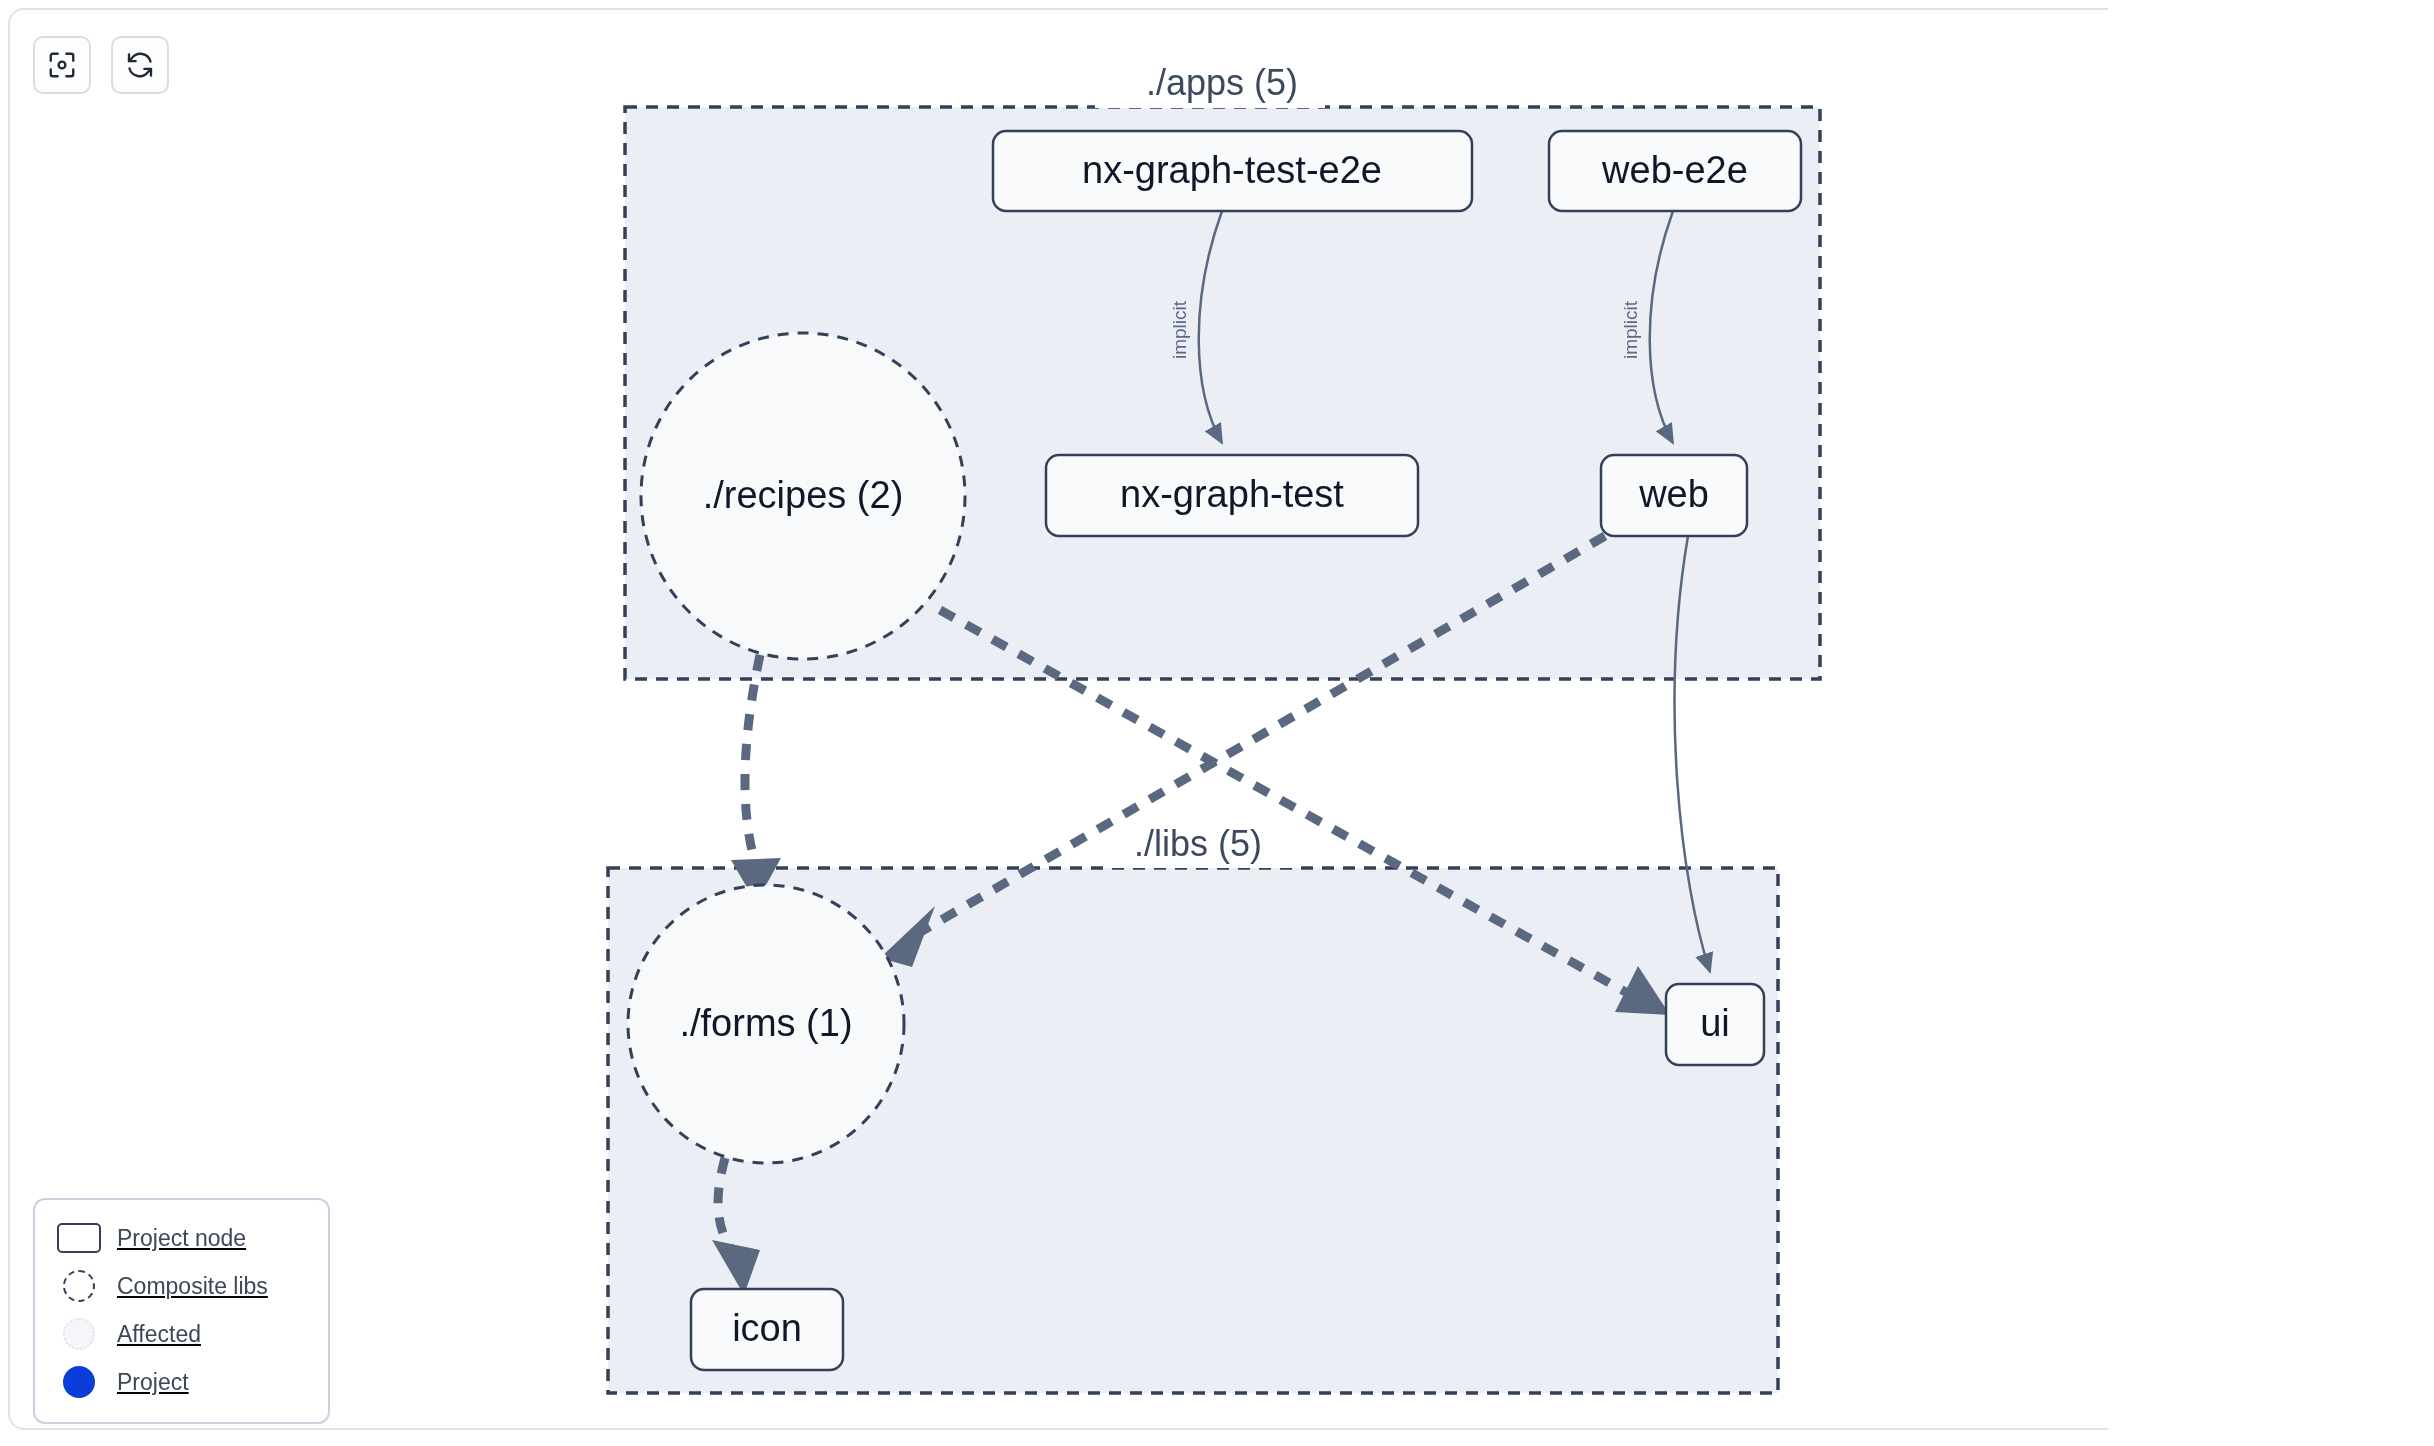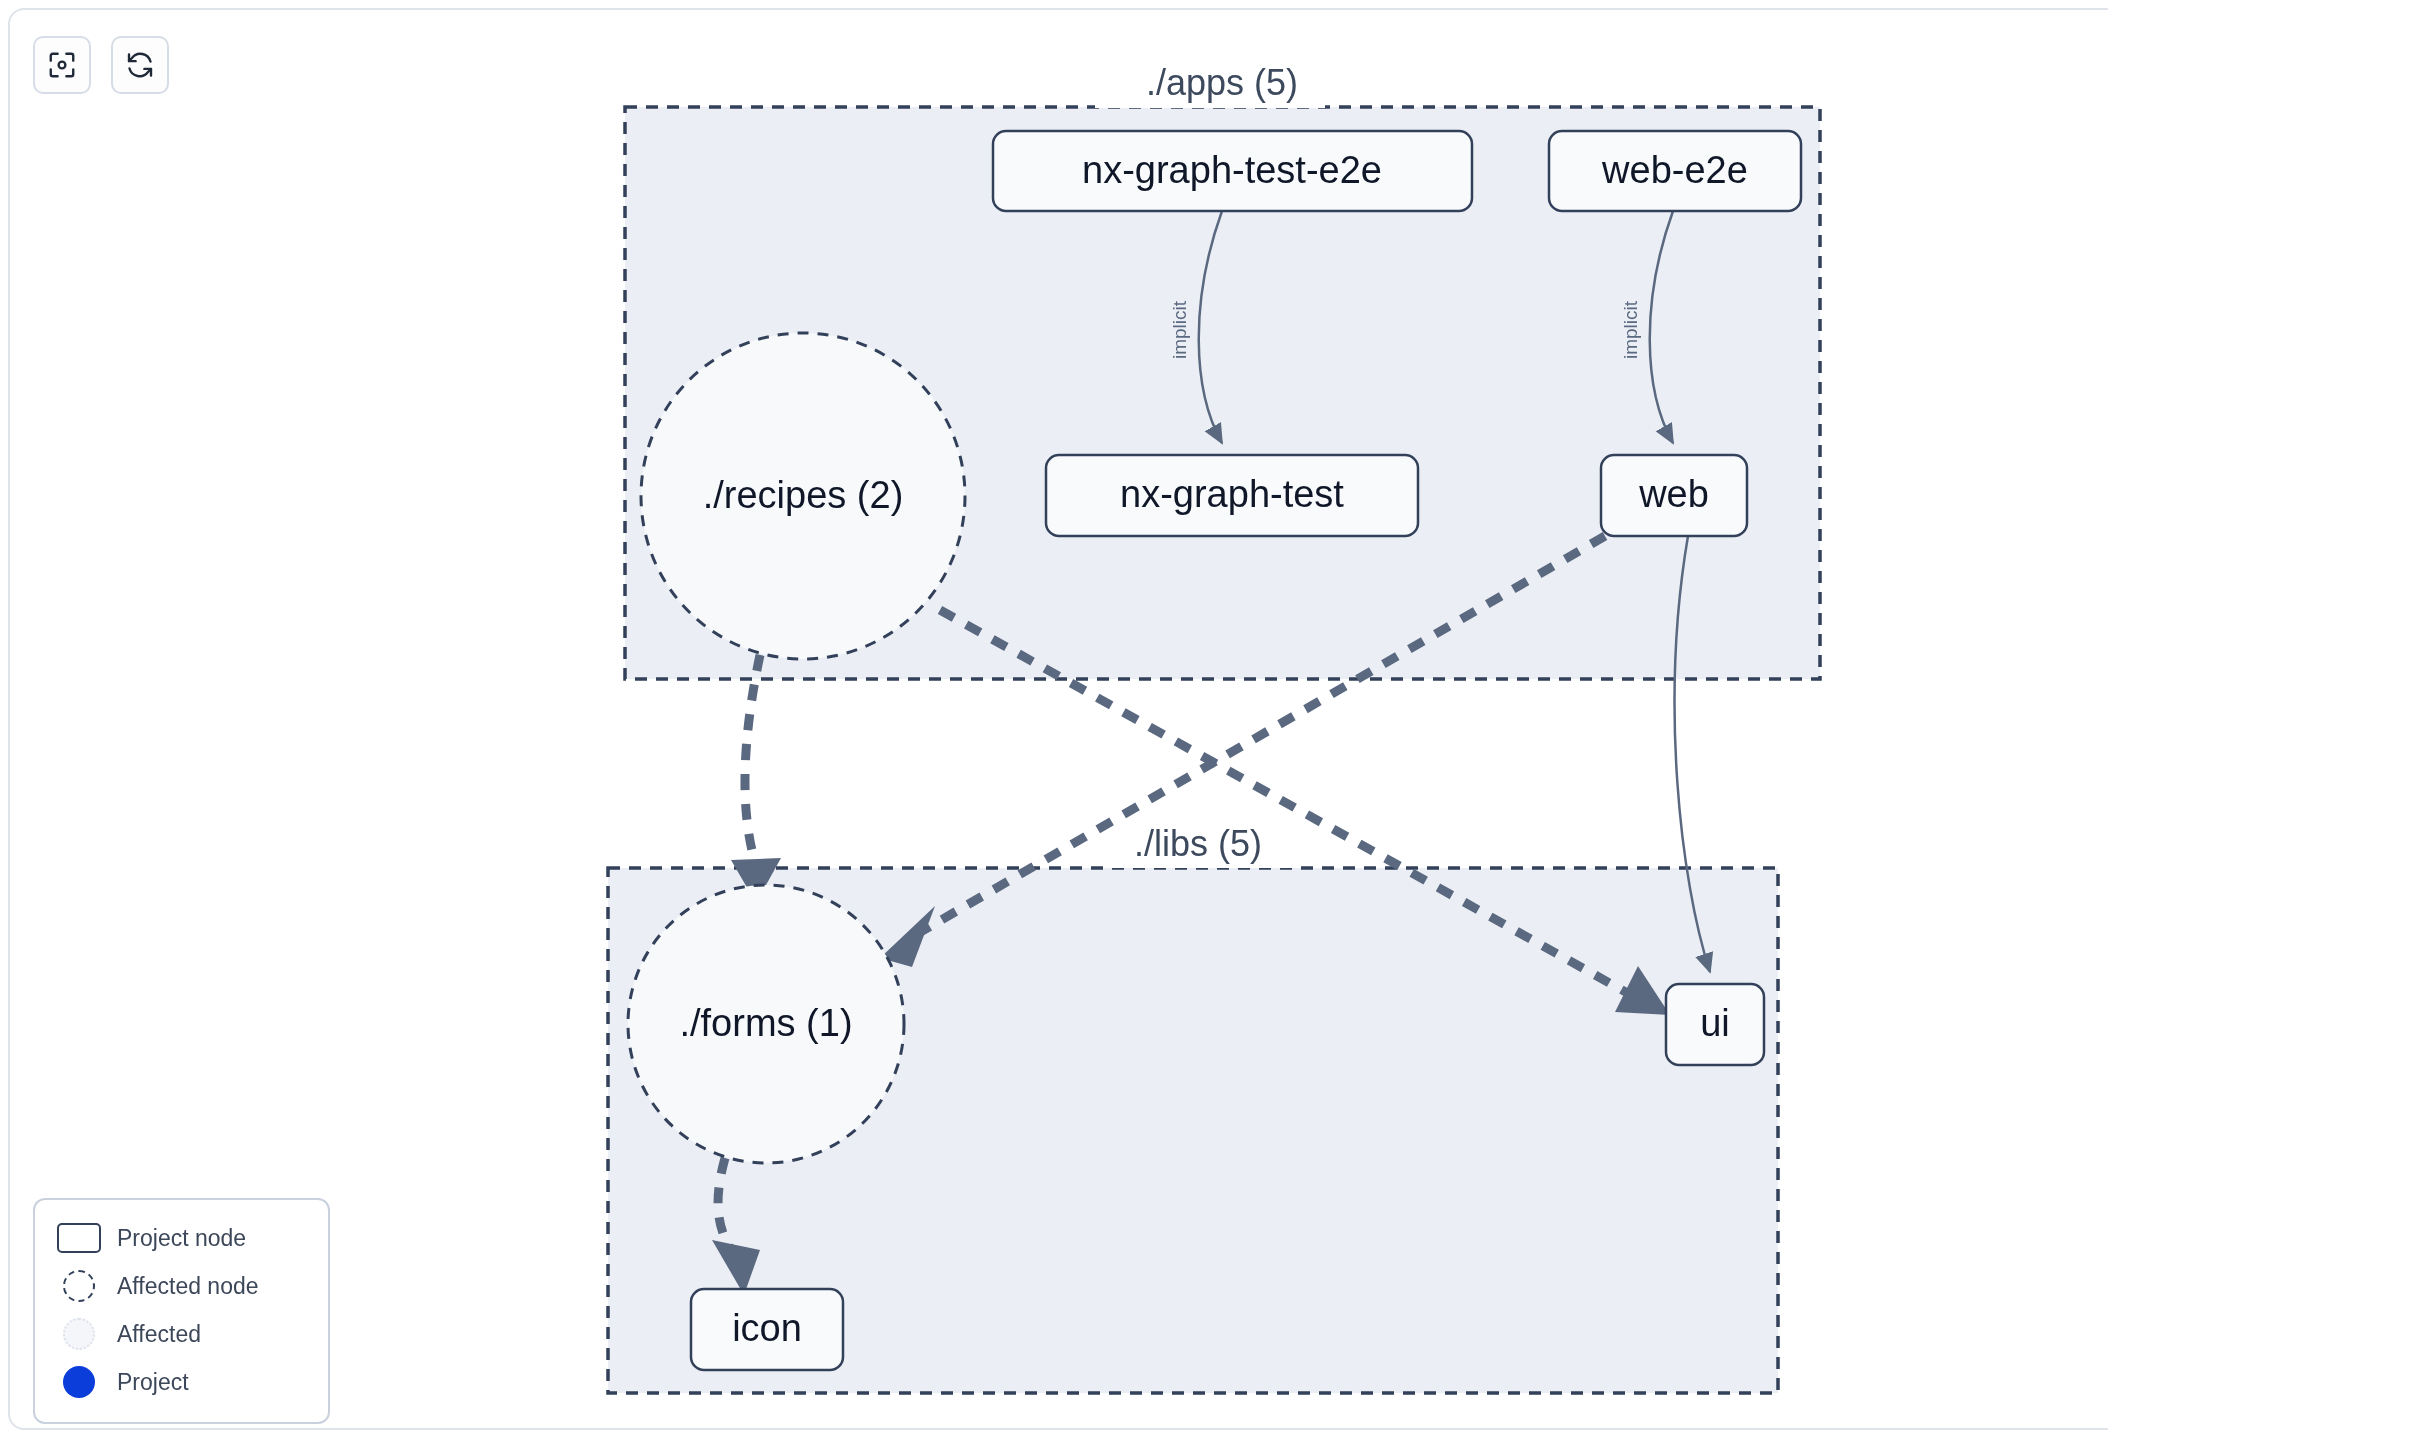--- a/index.html
+++ b/index.html
@@ -60,20 +60,21 @@
     border-radius: 12px;
     background: #ffffff;
     padding: 14px 18px 16px 18px;
     box-sizing: border-box;
     z-index: 40;
   }
   .legend-row {
     display: flex;
     align-items: center;
     height: 48px;
+    text-decoration: underline;
   }
   .legend-swatch {
     width: 52px;
     display: flex;
     align-items: center;
     justify-content: center;
     flex: 0 0 52px;
   }
   .legend-label {
     font-size: 23px;
@@ -299,21 +300,21 @@
     <div class="legend-row">
       <span class="legend-swatch">
         <span class="sw-rect"></span>
       </span>
       <span class="legend-label">Project node</span>
     </div>
     <div class="legend-row">
       <span class="legend-swatch">
         <span class="sw-circle-dashed"></span>
       </span>
-      <span class="legend-label">Affected node</span>
+      <span class="legend-label">Composite libs</span>
     </div>
     <div class="legend-row">
       <span class="legend-swatch">
         <span class="sw-circle-affected"></span>
       </span>
       <span class="legend-label">Affected</span>
     </div>
     <div class="legend-row">
       <span class="legend-swatch">
         <span class="sw-circle-touched"></span>

